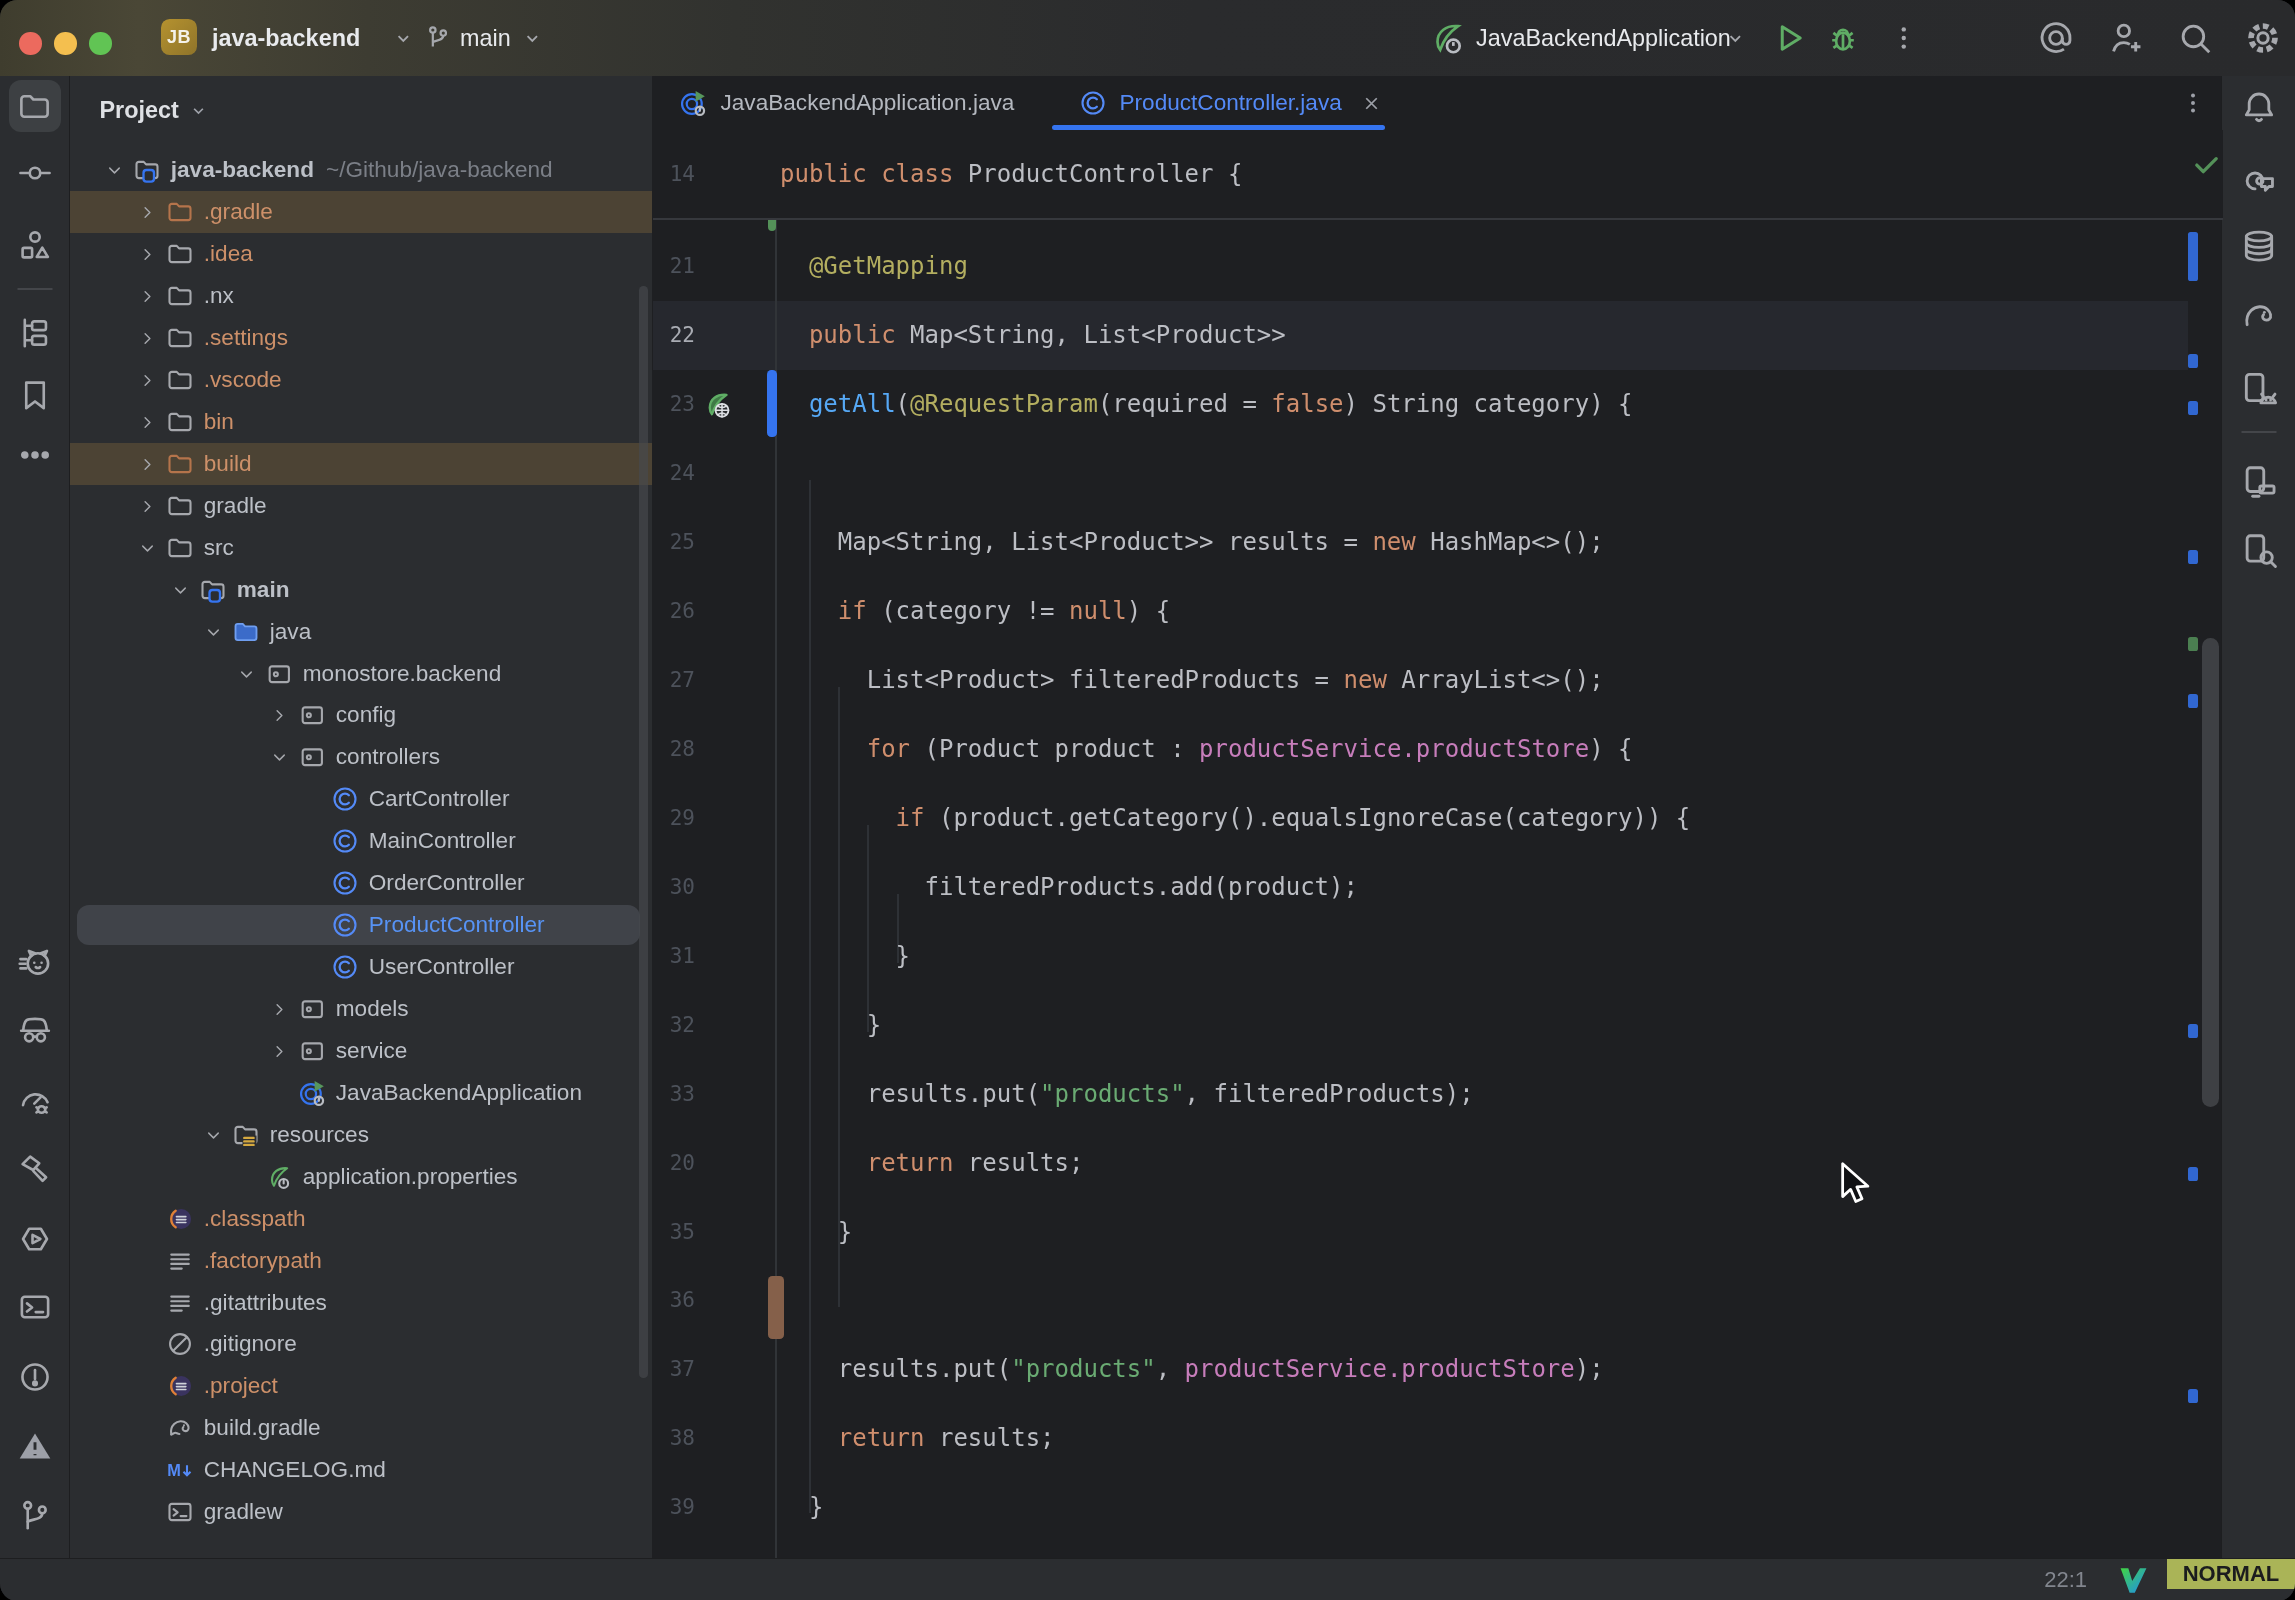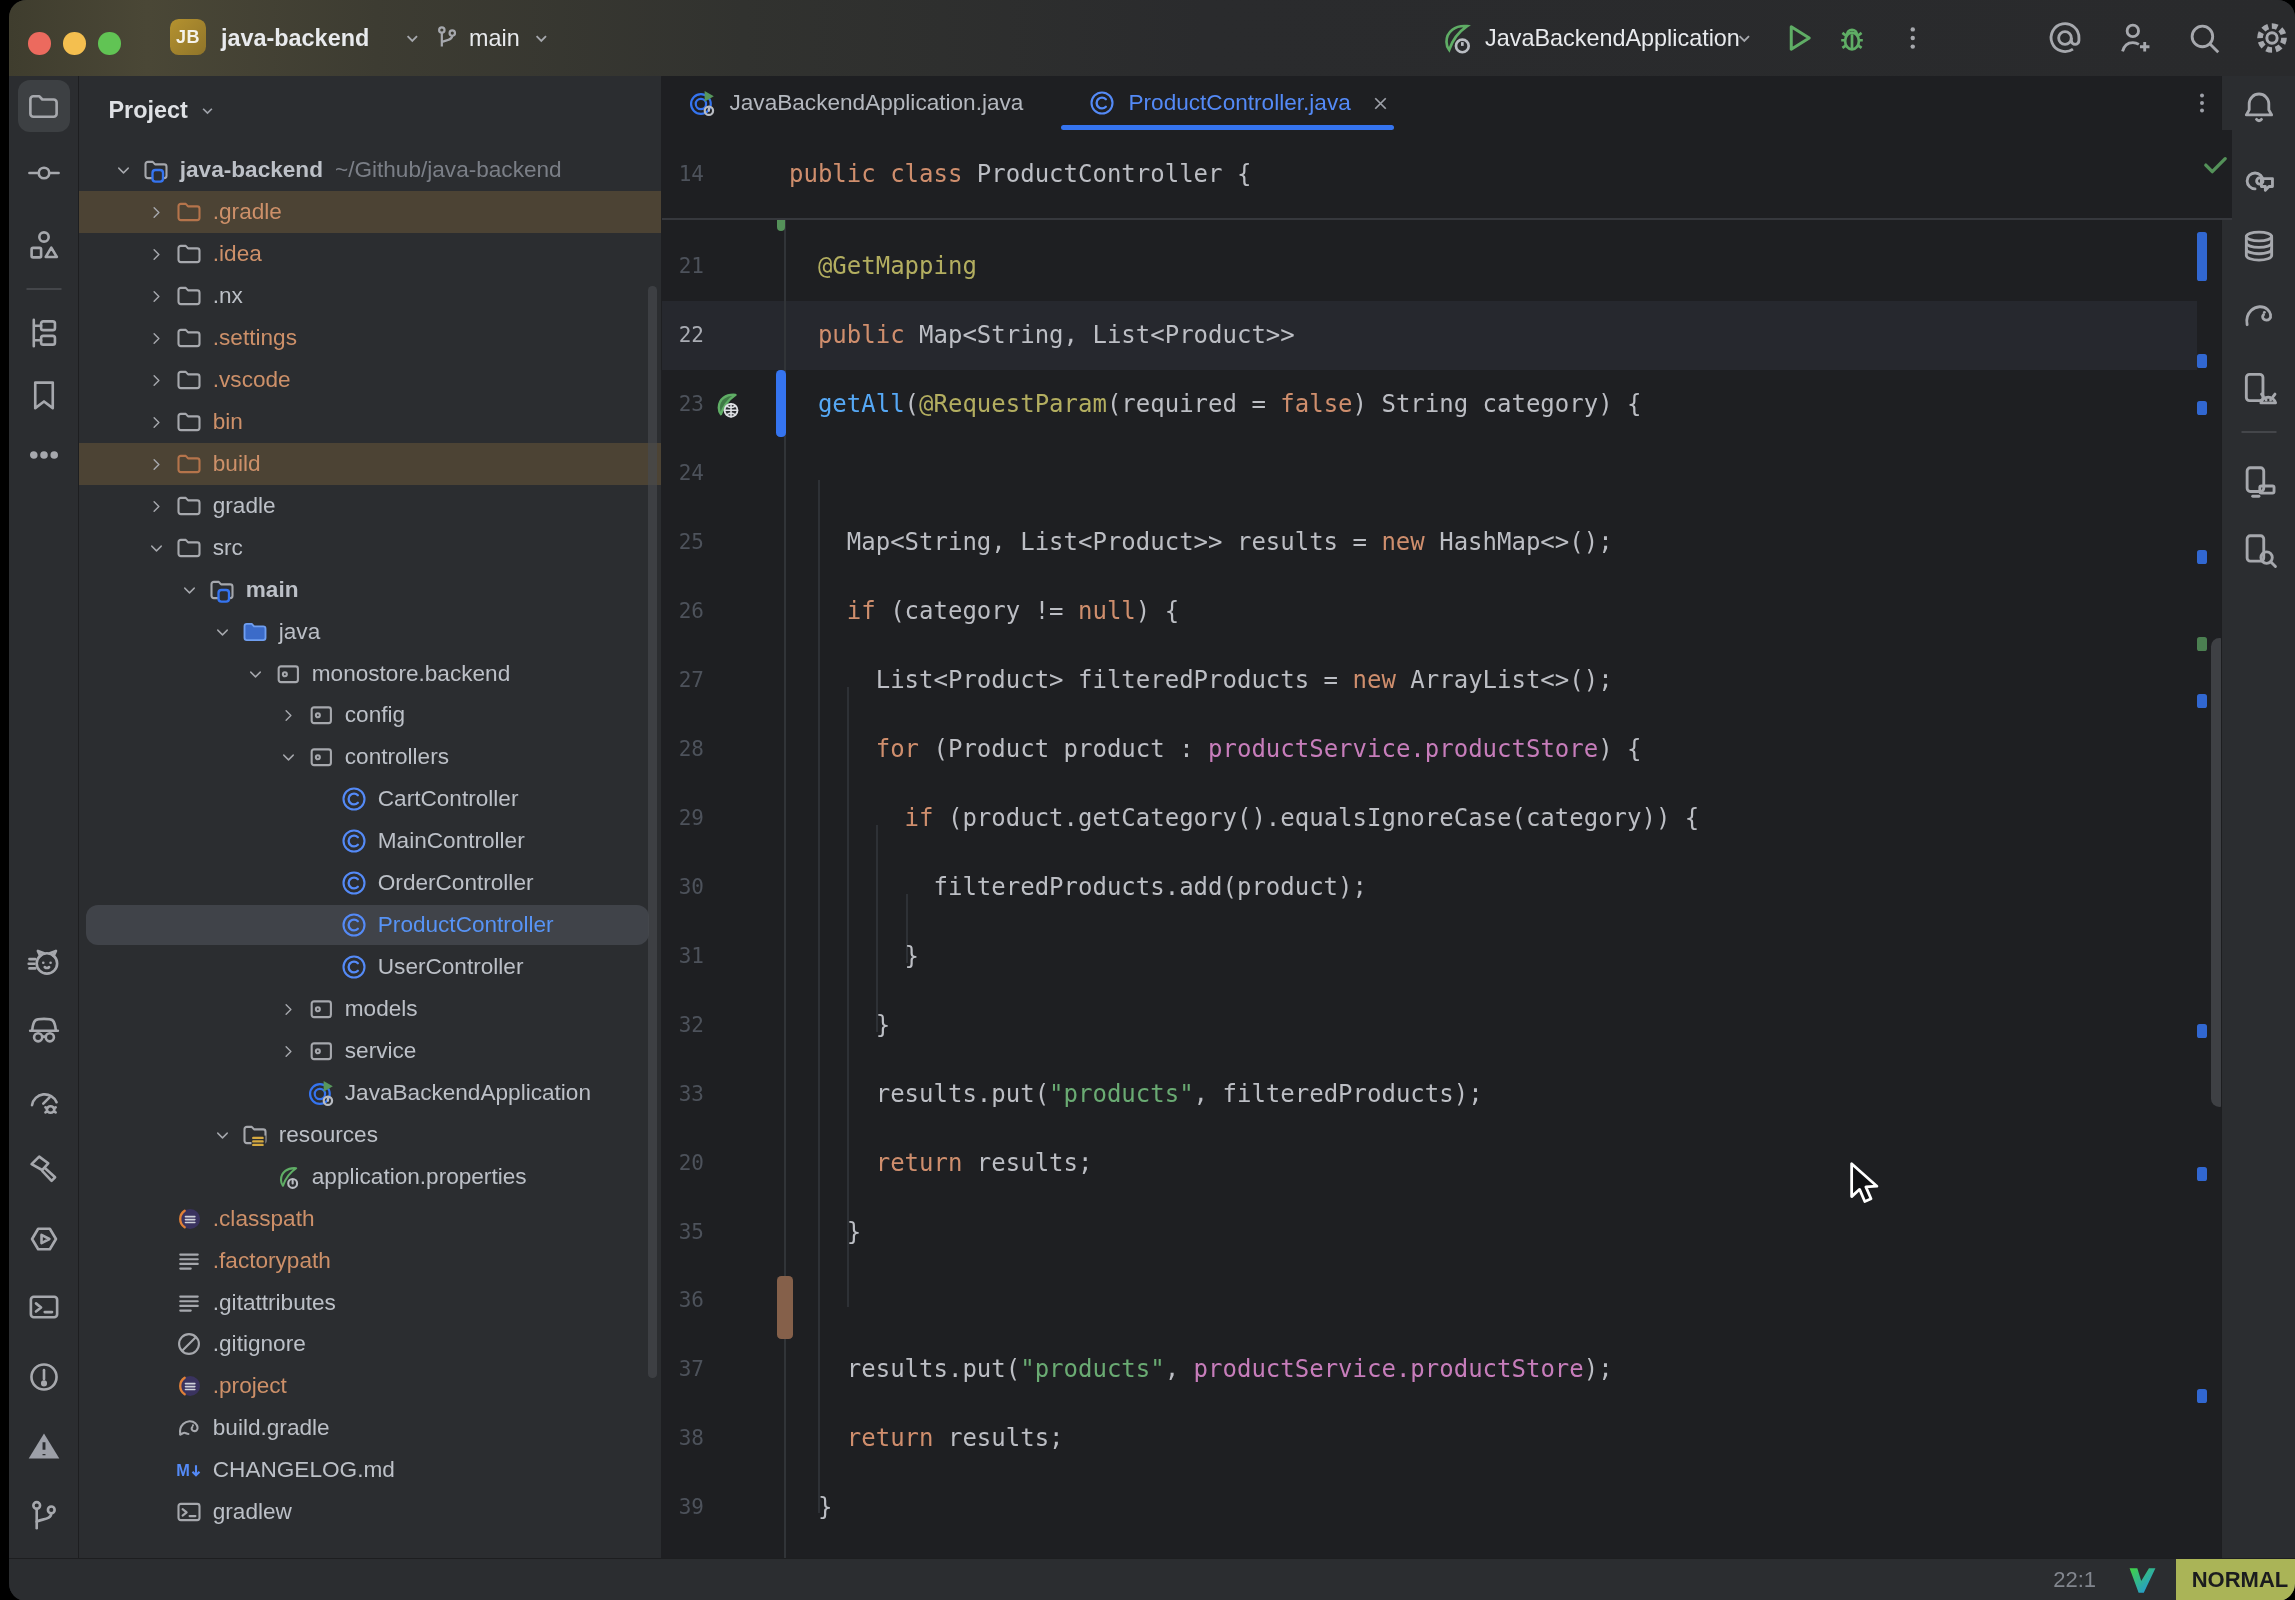--- a/index.html
+++ b/index.html
@@ -1,17 +1,17 @@
 <!DOCTYPE html>
 <html style="font-size:14px"><head>
 <meta charset="utf-8">
 <style>
   html,body{margin:0;padding:0;background:#000;}
   body{width:2295px;height:1601px;position:relative;font-family:"Liberation Sans",sans-serif;-webkit-font-smoothing:antialiased;}
-  .window{position:absolute;inset:0;border-radius:17.4px;overflow:hidden;background:#1e1f22;margin-left:9px;}
+  .window{position:absolute;inset:0;border-radius:17.4px;overflow:hidden;background:#1e1f22;}
   
   .titlebar{position:absolute;left:0;top:0;width:2295px;height:76px;
     background:linear-gradient(to right,#3f3d2e 0%,#4a4736 6%,#3d3c32 16%,#31322f 32%,#2a2b2d 52%,#292a2c 100%);
     border-bottom:0.9px solid #1f2022;}
   .tl{position:absolute;top:32px;width:22.6px;height:22.6px;border-radius:50%;}
   .tl.red{left:19px;background:#ec6a5e;}
   .tl.yellow{left:54px;background:#f4bf4f;}
   .tl.green{left:89px;background:#61c454;}
   .jb-badge{position:absolute;left:161px;top:19px;width:36px;height:36px;border-radius:8.7px;
     background:linear-gradient(135deg,#b5922f,#8f742a);color:#f4f2ea;font-size:18px;font-weight:bold;
@@ -69,21 +69,21 @@
   .gutter-border{position:absolute;left:122px;top:88px;bottom:0;width:1.7px;background:#313438;}
   .gmark{position:absolute;border-radius:4.3px;z-index:2;}
   .iguide{position:absolute;width:1.7px;background:#2e3136;}
   .gut-ic{position:absolute;width:31px;height:31px;z-index:2;}
   .estripe-mark{position:absolute;left:1535px;width:10.4px;border-radius:2.6px;}
   .escroll{position:absolute;left:1549px;width:17.4px;background:rgba(140,143,150,.30);border-radius:8.7px;}
   .echeck{position:absolute;left:1538px;top:19px;color:#549159;z-index:4;}
   
   .sb-caret{position:absolute;right:208px;top:0;height:42px;line-height:42px;font-size:22px;color:#82868e;}
   .vim-ic{position:absolute;right:146px;top:6px;}
-  .vim-mode{position:absolute;right:0;top:0;width:128px;height:42px;background:#aab457;color:#1b1c1e;font-size:22px;font-weight:700;
+  .vim-mode{position:absolute;right:0;top:0;width:128px;height:30px;background:#aab457;color:#1b1c1e;font-size:22px;font-weight:700;
     display:flex;align-items:center;justify-content:center;}
   
   .cursor{position:absolute;left:1834px;top:1160px;z-index:50;}
   svg{display:block;}
 </style>
 </head>
 <body>
 
 <div class="window">
 

